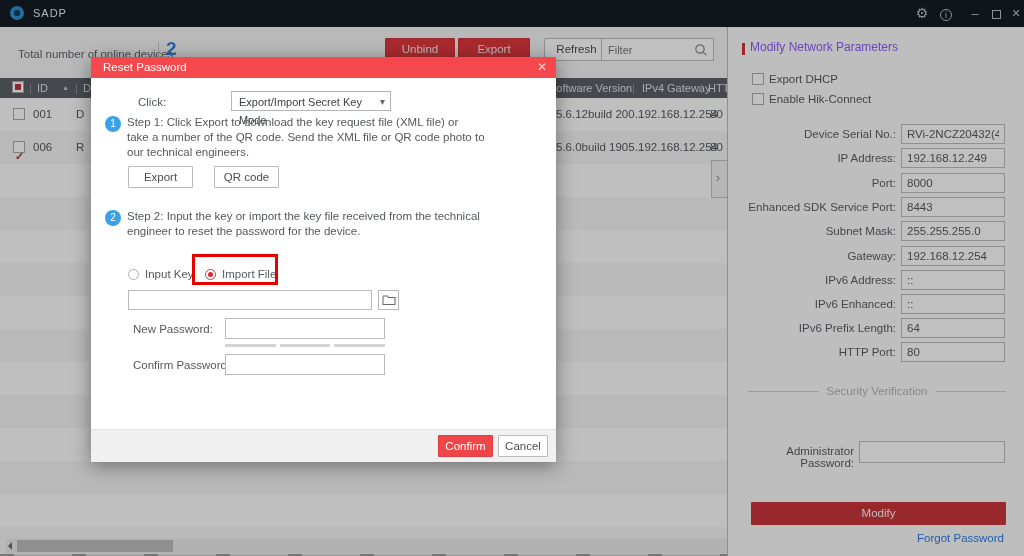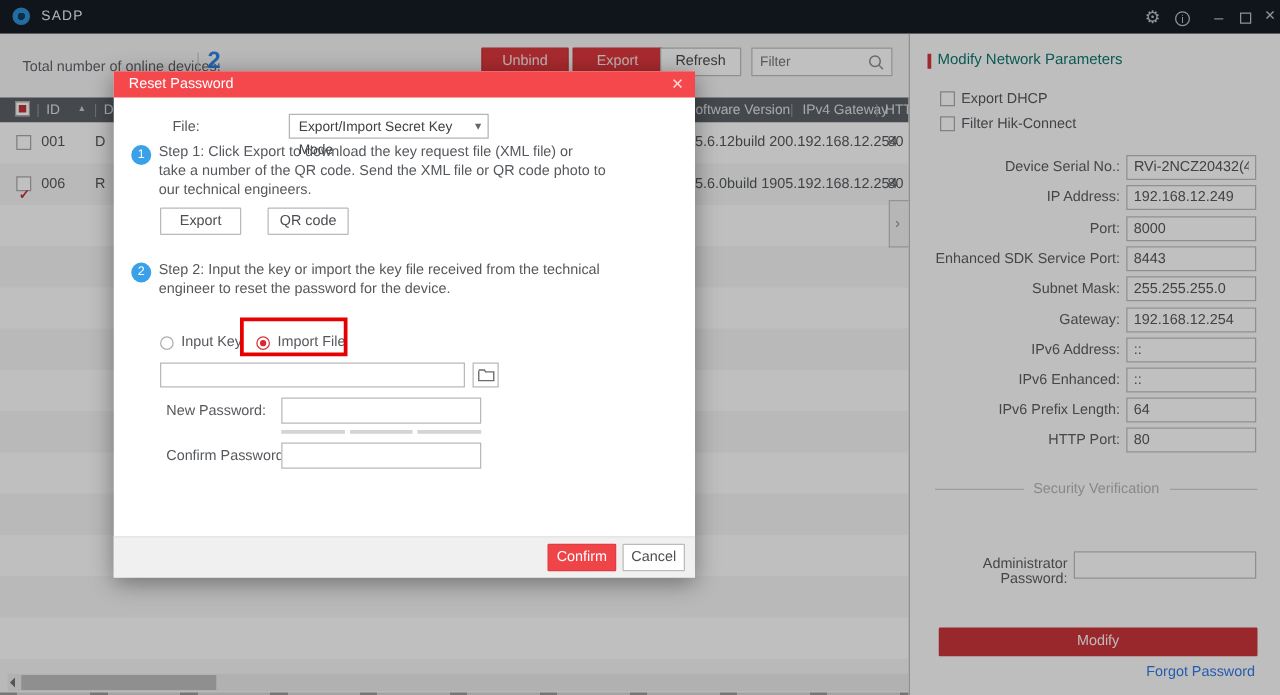--- a/index.html
+++ b/index.html
@@ -23,21 +23,21 @@
   .maximize { left:986px; }
   .maximize .sq { display:inline-block; width:9px; height:9px; border:1px solid #b9c0c8; vertical-align:middle; }
   .close-win { left:1006px; font-size:11px; }
   
   .content { position:absolute; left:0; top:27px; width:727px; height:529px; background:#f4f4f4; overflow:hidden; }
   .total-label { position:absolute; left:18px; top:21px; font-size:11.5px; color:#5f6368; }
   .total-sep { position:absolute; left:158px; top:15px; width:1px; height:19px; background:#c9c9c9; }
   .total-count { position:absolute; left:166px; top:11px; font-size:19px; font-weight:bold; }
   .btn { position:absolute; top:11px; height:23px; font-size:11.5px; text-align:center; line-height:21px; border-radius:1px; cursor:pointer; }
   .btn-red { background:#dd383d; color:#fbeaea; border:1px solid #c93237; }
-  .btn-plain { background:#fdfdfd; color:#4b4b4b; border:1px solid #bdbdbd; }
+  .btn-plain { background:#fdfdfd; color:#4b4b4b; border:1px solid #bdbdbd;margin-left:16px; }
   .btn-unbind { left:385px; width:70px; }
   .btn-export-top { left:458px; width:72px; }
   .btn-refresh { left:528px; width:65px; }
   .filter-box { position:absolute; left:601px; top:11px; width:113px; height:23px; background:#fdfdfd; border:1px solid #bdbdbd; }
   .filter-box input { position:absolute; left:6px; top:1px; width:85px; height:19px; border:none; outline:none; font-size:11px; color:#555; background:transparent; font-family:"Liberation Sans",sans-serif; }
   .search-glyph { position:absolute; right:5px; top:4px; }
   
   .thead { position:absolute; left:0; top:51px; width:727px; height:20px; background:#5b6066; color:#dde0e3; font-size:11px; line-height:20px; }
   .thead .pipe { color:#8d9398; }
   .cb { position:absolute; width:12px; height:12px; background:#fdfdfd; border:1px solid #a8a8a8; }
@@ -54,21 +54,21 @@
   .arr { position:absolute; top:3px; width:0; height:0; border:4px solid transparent; }
   .arr-l { left:2px; border-right-color:#6f6f6f; border-left-width:0; }
   .bottom-ticks { position:absolute; left:0; top:527px; width:727px; height:2px;
     background:repeating-linear-gradient(90deg, #9c9c9c 0 14px, #d7d7d7 14px 72px); }
   
   .chev-tab { position:absolute; left:711px; top:133px; width:17px; height:38px; background:#f0f0f0; border:1px solid #c2c2c2; border-right:none; }
   .chev-tab span { position:absolute; left:4px; top:10px; color:#8d8d8d; font-size:12px; }
   
   .panel { position:absolute; left:727px; top:27px; width:297px; height:529px; background:#fafafa; border-left:1px solid #bdbdbd; }
   .panel-title-bar { position:absolute; left:14px; top:16px; width:3px; height:12px; background:#d0353a; }
-  .panel-title { position:absolute; left:22px; top:13px; font-size:12px; color:#0f766e; }
+  .panel-title { position:absolute; left:22px; top:13px; font-size:12px; color:#8b5cf6; }
   .pcheck { position:absolute; left:24px; width:12px; height:12px; background:#fdfdfd; border:1px solid #ababab; }
   .pcheck-label { position:absolute; left:41px; font-size:11.5px; color:#55585c; }
   .frow { position:absolute; left:0; width:297px; height:20px; }
   .flabel { position:absolute; left:2px; top:4px; width:166px; text-align:right; font-size:11.5px; color:#5a5d61; }
   .finput { position:absolute; left:173px; top:0; width:104px; height:20px; border:1px solid #bdbdbd; background:#fdfdfd;
             font-size:11.5px; color:#55585c; padding:0 5px; font-family:"Liberation Sans",sans-serif; outline:none; }
   .sec-div { position:absolute; left:20px; top:358px; width:258px; display:flex; align-items:center; color:#b4b4b4; font-size:11.5px; }
   .sec-div .line { flex:1; height:1px; background:#cfcfcf; }
   .sec-div .txt { padding:0 8px; }
   .admin-label { position:absolute; left:2px; top:418px; width:124px; text-align:right; font-size:11.5px; color:#5a5d61; }
@@ -207,21 +207,21 @@
       </div>
   </div>
 
   <aside class="panel">
     <span class="panel-title-bar"></span>
     <span class="panel-title">Modify Network Parameters</span>
 
     <span class="pcheck" style="top:46px;"></span>
     <span class="pcheck-label" style="top:46px;">Export DHCP</span>
     <span class="pcheck" style="top:66px;"></span>
-    <span class="pcheck-label" style="top:66px;">Filter Hik-Connect</span>
+    <span class="pcheck-label" style="top:66px;">Enable Hik-Connect</span>
 
     <div class="frow" style="top:97px;">
       <span class="flabel">Device Serial No.:</span>
       <input class="finput" value="RVi-2NCZ20432(4.8-153)20190814" style="">
     </div>
     <div class="frow" style="top:121px;">
       <span class="flabel">IP Address:</span>
       <input class="finput" value="192.168.12.249" style="">
     </div>
     <div class="frow" style="top:146px;">
@@ -271,21 +271,21 @@
   </aside>
 
   <div class="overlay"></div>
 
   <div class="dialog">
     <div class="dlg-header">
       <span class="dlg-title">Reset Password</span>
       <span class="dlg-close">✕</span>
     </div>
 
-    <span class="mode-label">File:</span>
+    <span class="mode-label">Click:</span>
     <div class="mode-select">
       <span class="mtext">Export/Import Secret Key Mode</span>
       <span class="caret">▾</span>
     </div>
 
     <span class="step-circle step1-c">1</span>
     <div class="step-text step1-t">
       <div>Step 1: Click Export to download the key request file (XML file) or</div>
       <div>take a number of the QR code. Send the XML file or QR code photo to</div>
       <div>our technical engineers.</div>

